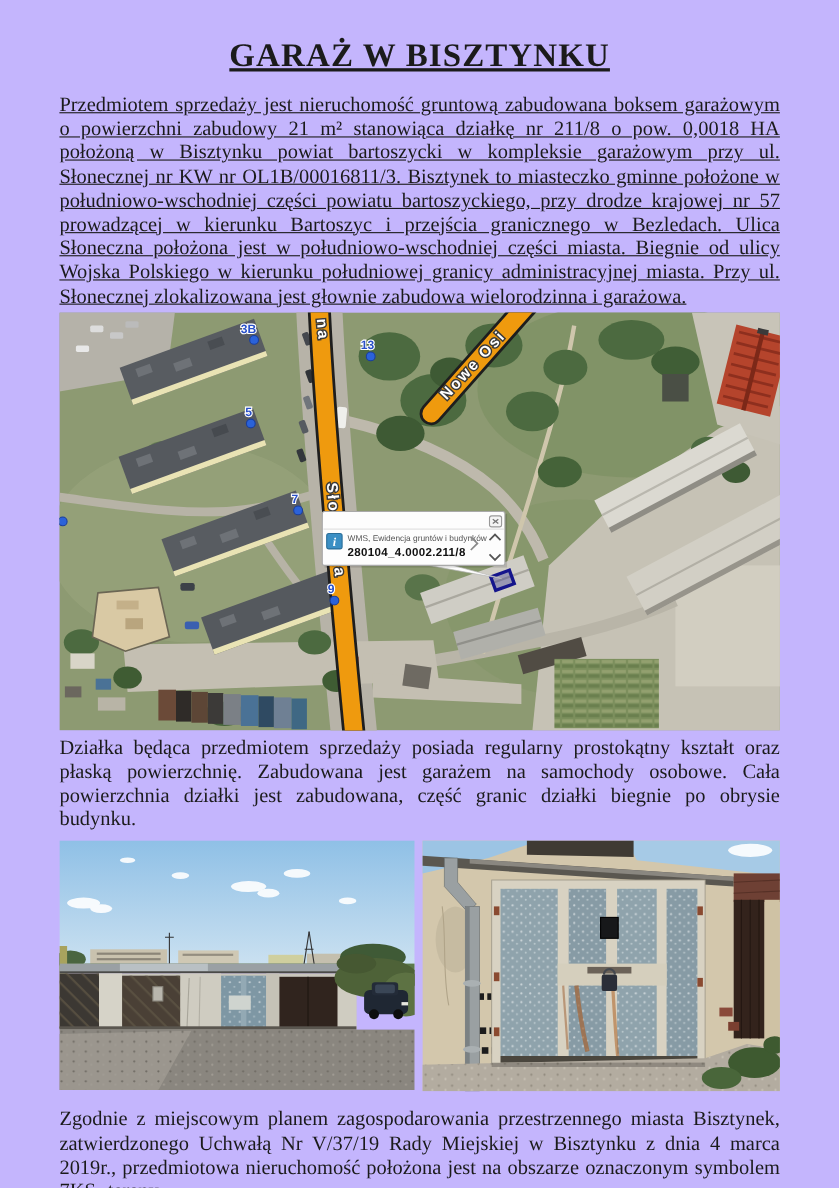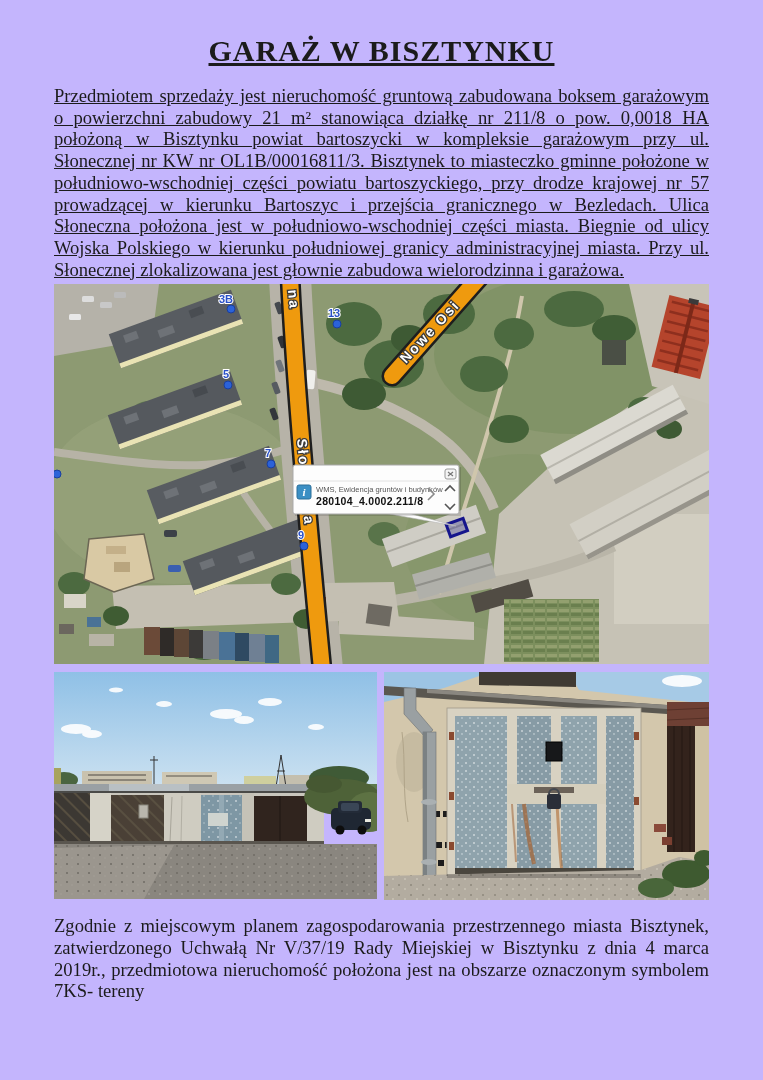--- a/index.html
+++ b/index.html
@@ -251,20 +251,21 @@
       </g>
       <text class="tt-small" x="262" y="208">WMS, Ewidencja gruntów i budynków</text>
       <text class="tt-bold" x="262" y="221">280104_4.0002.211/8</text>
       <path d="M 374,204 l 6,6 -6,6" fill="none" stroke="#8a8a8a" stroke-width="1.6"></path>
       <path d="M 391,207 l 5,-5 5,5" fill="none" stroke="#555555" stroke-width="1.6"></path>
       <path d="M 391,220 l 5,5 5,-5" fill="none" stroke="#555555" stroke-width="1.6"></path>
     </g>
   </svg>
   </div>
 
+  <p class="para p2">Działka będąca przedmiotem sprzedaży posiada regularny prostokątny kształt oraz płaską powierzchnię. Zabudowana jest garażem na samochody osobowe. Cała powierzchnia działki jest zabudowana, część granic działki biegnie po obrysie budynku.</p>
 
   <div class="photos">
 
     <svg width="323" height="227" viewBox="0 0 323 227">
       <defs>
         <linearGradient id="skyL" x1="0" y1="0" x2="0" y2="1">
           <stop offset="0" stop-color="#8fc0e6"></stop>
             <stop offset="1" stop-color="#cde2f1"></stop>
         </linearGradient>
         <pattern id="gravel" width="11" height="9" patternUnits="userSpaceOnUse">

